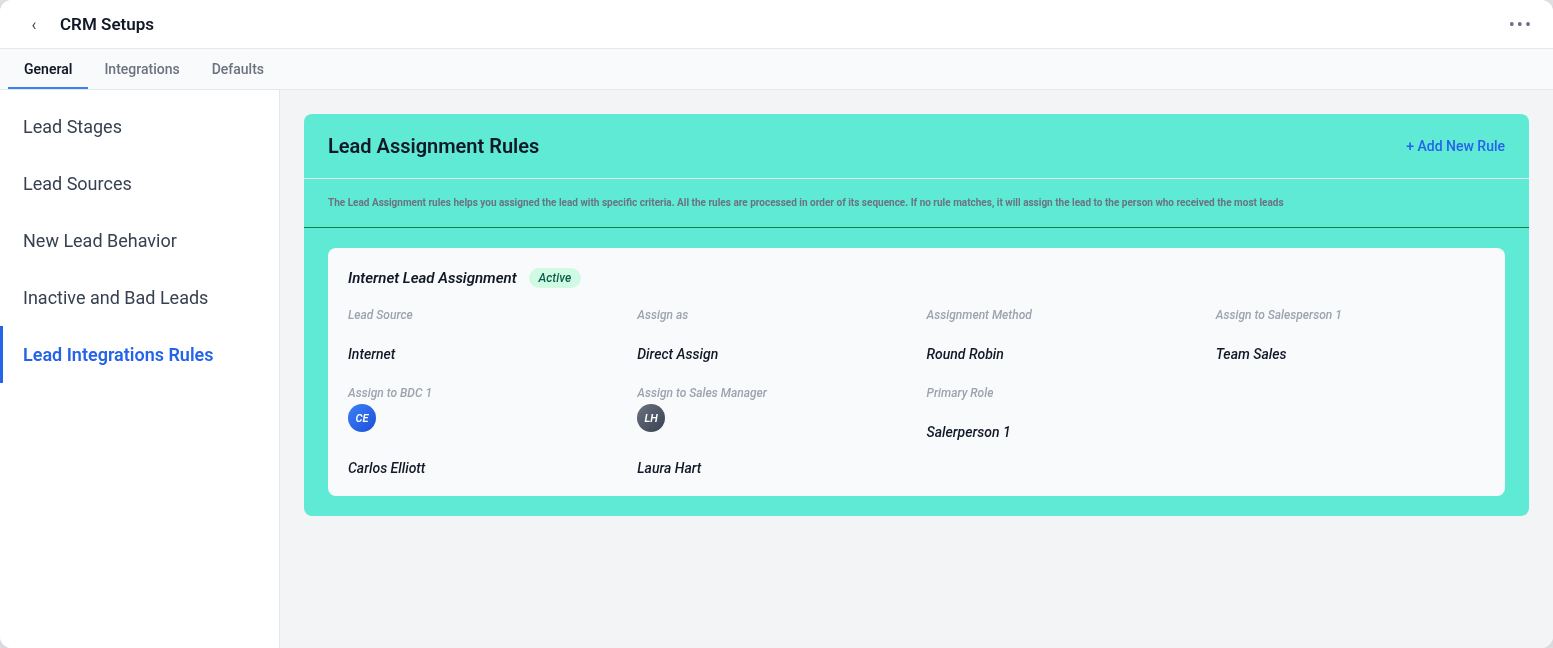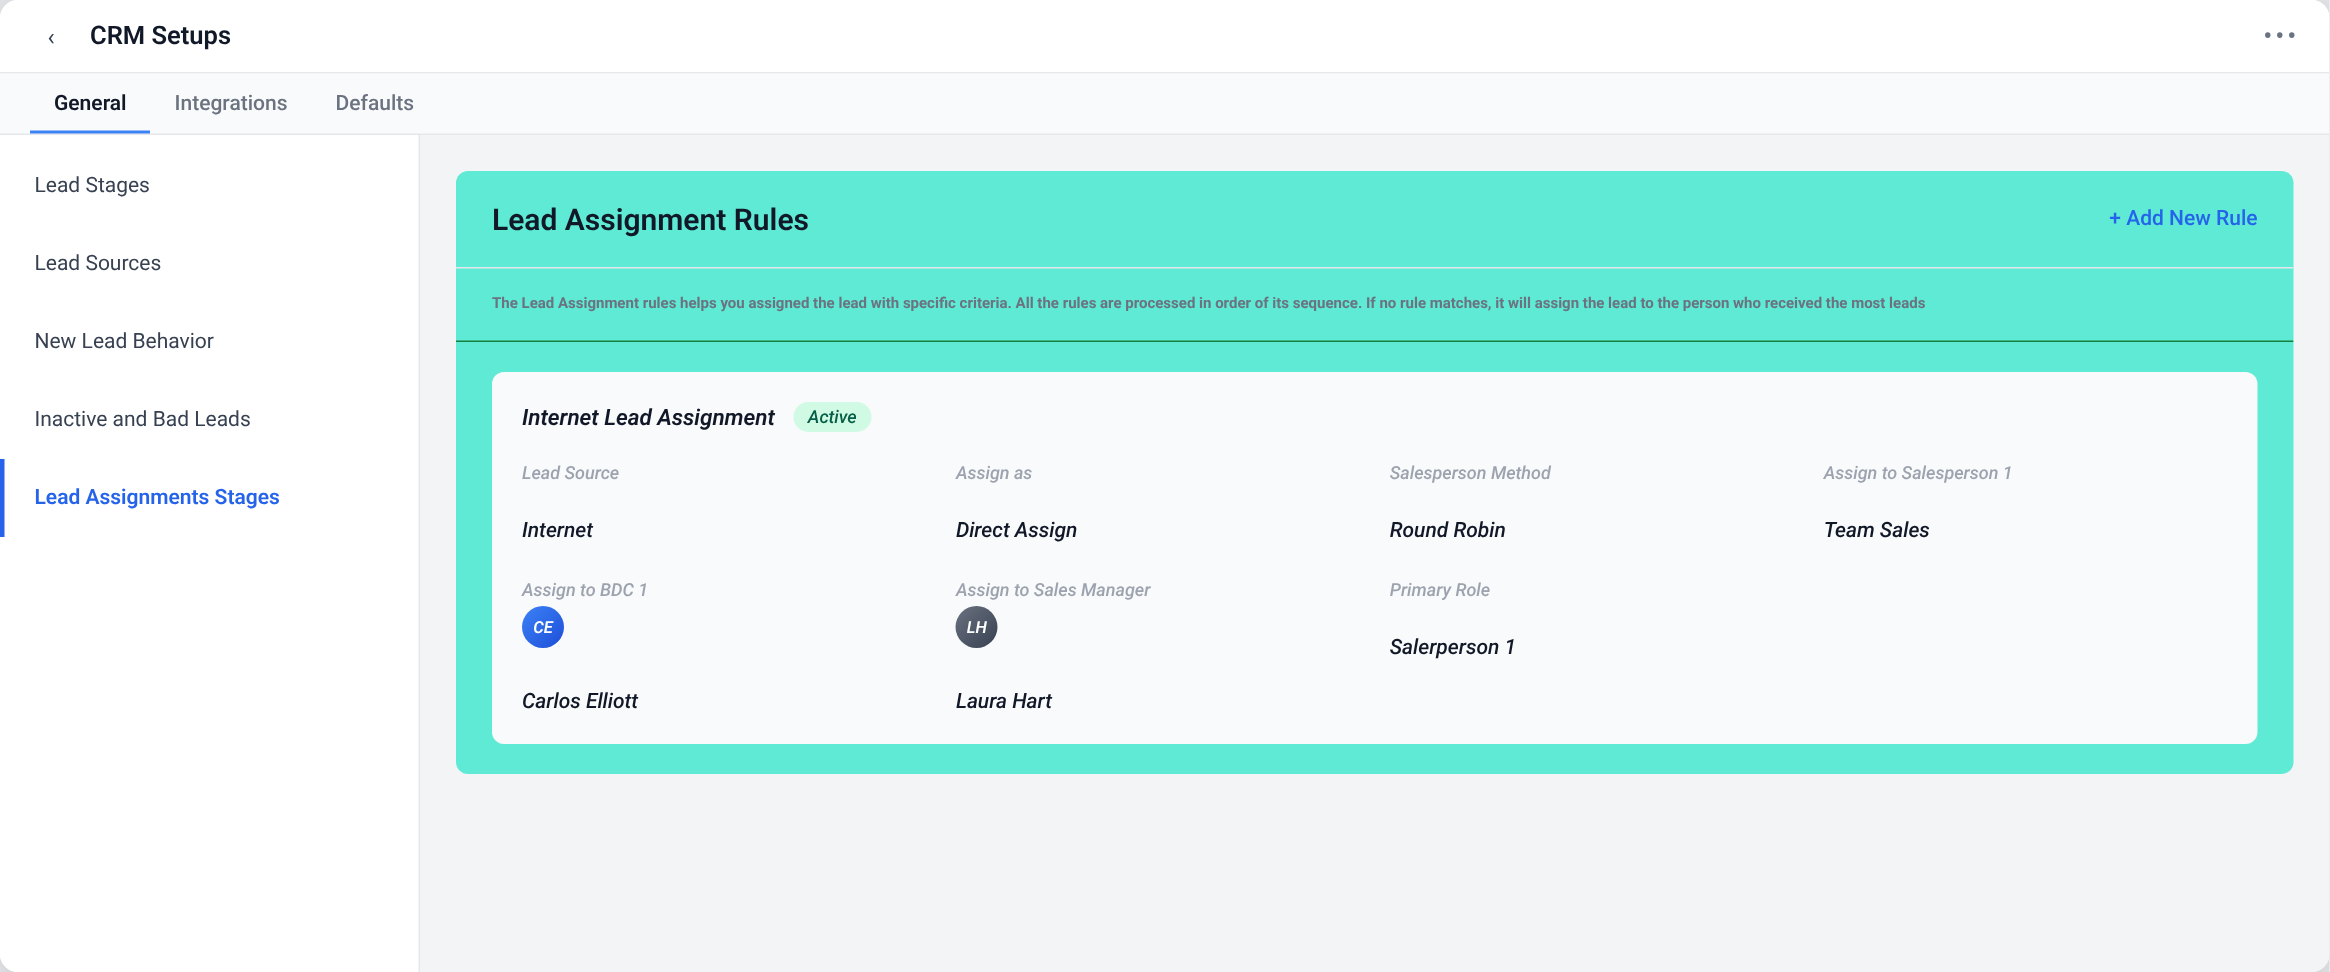--- a/index.html
+++ b/index.html
@@ -52,21 +52,21 @@
     }
     .more-btn {
       cursor: pointer;
       color: #6b7280;
       font-size: 18px;
       letter-spacing: 2px;
     }
     .tabs-bar {
       display: flex;
       align-items: center;
-      padding: 0 20px;
+      padding: 0 8px;
       background: #f9fafb;
       border-bottom: 1px solid #e5e7eb;
       flex-shrink: 0;
       gap: 0;
     }
     .tab {
       padding: 12px 16px;
       font-size: 14px;
       color: #6b7280;
       cursor: pointer;
@@ -94,21 +94,21 @@
     }
     .sidebar {
       width: 280px;
       background: #ffffff;
       border-right: 1px solid #e5e7eb;
       padding: 8px 0;
       flex-shrink: 0;
     }
     .sidebar-item {
       padding: 18px 20px;
-      font-size: 14px;
+      font-size: 18px;
       color: #374151;
       cursor: pointer;
       border-left: 3px solid transparent;
     }
     .sidebar-item.active {
       color: #2563eb;
       font-weight: 600;
       border-left: 3px solid #2563eb;
     }
     .main-content {
@@ -264,21 +264,21 @@
       <div class="sidebar-item">
         <span>Lead Sources</span>
       </div>
       <div class="sidebar-item">
         <span>New Lead Behavior</span>
       </div>
       <div class="sidebar-item">
         <span>Inactive and Bad Leads</span>
       </div>
       <div class="sidebar-item active">
-        <span>Lead Assignments Stages</span>
+        <span>Lead Integrations Rules</span>
       </div>
     </div>
 
     <div class="main-content">
       <div class="panel">
 
         <div class="panel-header">
           <span class="panel-title">Lead Assignment Rules</span>
           <span class="add-rule-btn">+ Add New Rule</span>
         </div>
@@ -295,21 +295,21 @@
           <div class="rule-fields">
             <div class="field-group">
               <span class="field-label">Lead Source</span>
               <span class="field-value">Internet</span>
             </div>
             <div class="field-group">
               <span class="field-label">Assign as</span>
               <span class="field-value">Direct Assign</span>
             </div>
             <div class="field-group">
-              <span class="field-label">Salesperson Method</span>
+              <span class="field-label">Assignment Method</span>
               <span class="field-value">Round Robin</span>
             </div>
             <div class="field-group">
               <span class="field-label">Assign to Salesperson 1</span>
               <span class="field-value">Team Sales</span>
             </div>
           </div>
 
           <div class="rule-fields-2">
             <div class="field-group">

